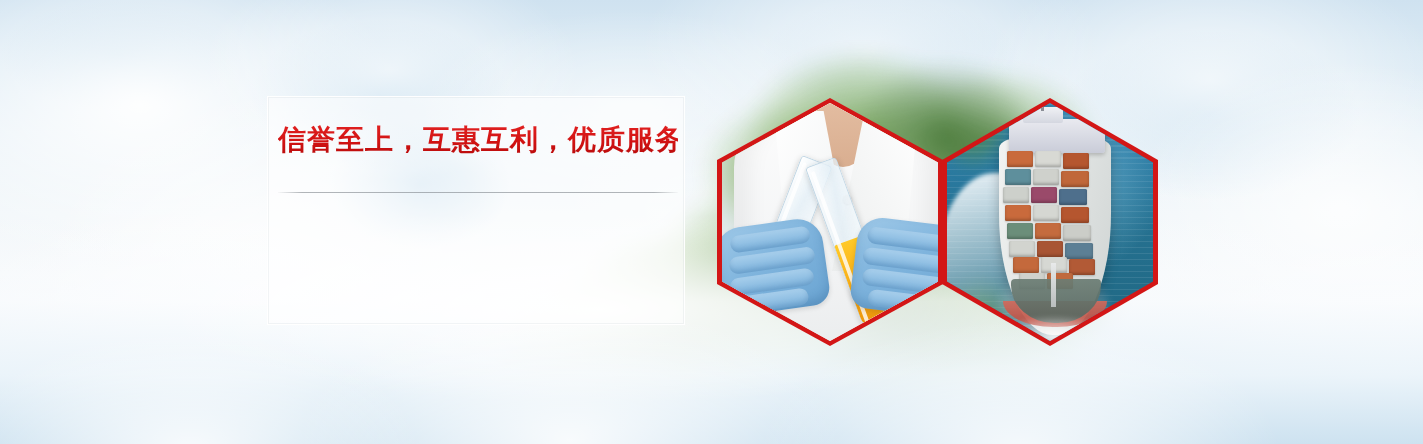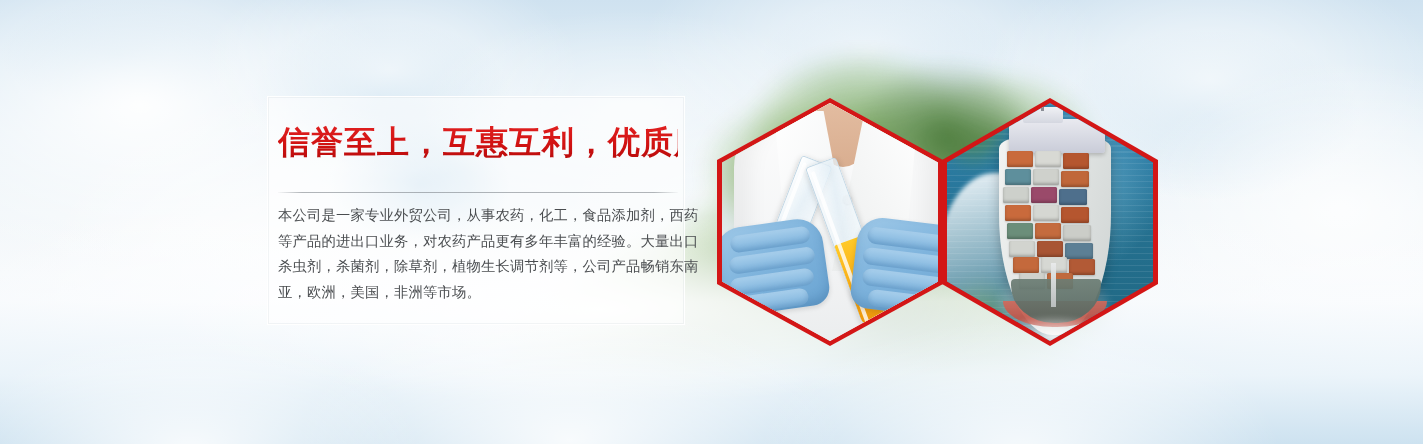--- a/index.html
+++ b/index.html
@@ -124,21 +124,21 @@
     box-sizing: border-box;
   }
   #panel-inner {
     position: absolute;
     left: 0; top: 0; width: 100%; height: 100%;
   }
   .headline {
     position: absolute;
     left: 10px; top: 28px;
     width: 400px;
-    font-size: 32px;
+    font-size: 28px;
     font-weight: bold;
     letter-spacing: 1px;
     color: #cf1010;
     background: linear-gradient(to bottom, #e02020 0%, #d11212 55%, #b80c0c 100%);
     -webkit-background-clip: text;
     background-clip: text;
     -webkit-text-fill-color: transparent;
     white-space: nowrap;
     line-height: 1.1;
   }
@@ -399,26 +399,20 @@
   <div class="cloud c11"></div>
   <div class="cloud c12"></div>
 
   <div id="text-panel">
     <div id="panel-inner">
       <div class="headline">信誉至上，互惠互利，优质服务</div>
 
 
       <div class="divider"></div>
 
-      <div class="bodytext">
-        <p>本公司是一家专业外贸公司，从事农药，化工，食品添加剂，西药</p>
-        <p>等产品的进出口业务，对农药产品更有多年丰富的经验。大量出口</p>
-        <p>杀虫剂，杀菌剂，除草剂，植物生长调节剂等，公司产品畅销东南</p>
-        <p>亚，欧洲，美国，非洲等市场。</p>
-      </div>
     </div>
   </div>
 
   <div class="hex" id="hex-lab">
     <div class="hex-border" style="position:absolute;inset:0;background:#d31616;"></div>
     <div class="hex-photo">
       <div class="lab-scene">
         <div class="lab-bg-green"></div>
         <div class="lab-bg-green2"></div>
         <div class="lab-bg-green3"></div>

